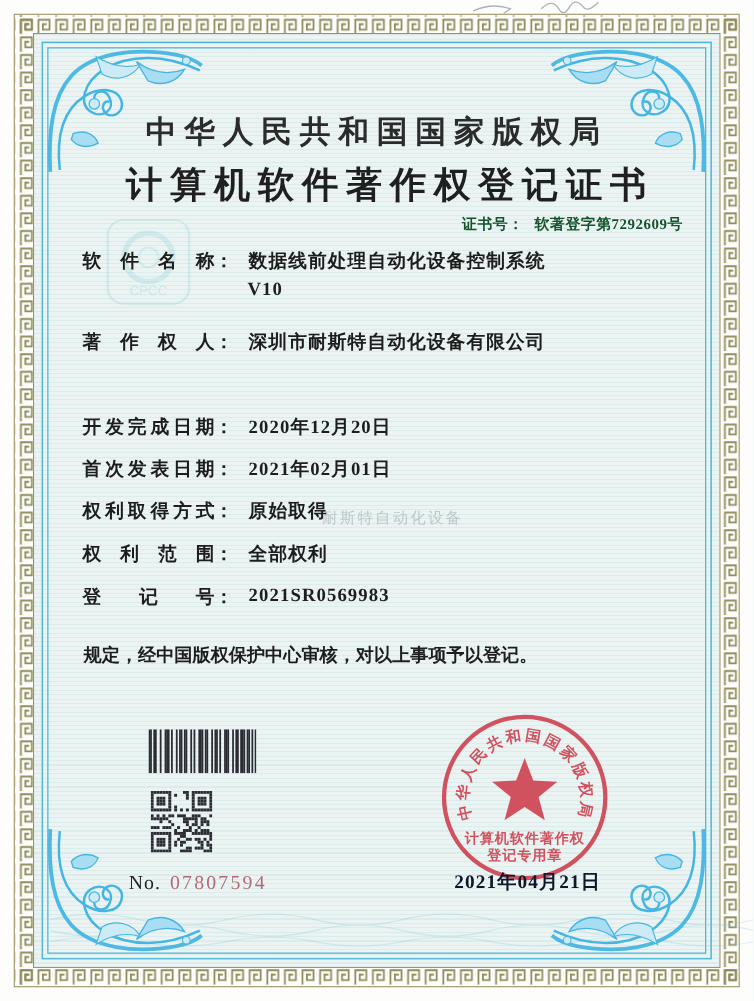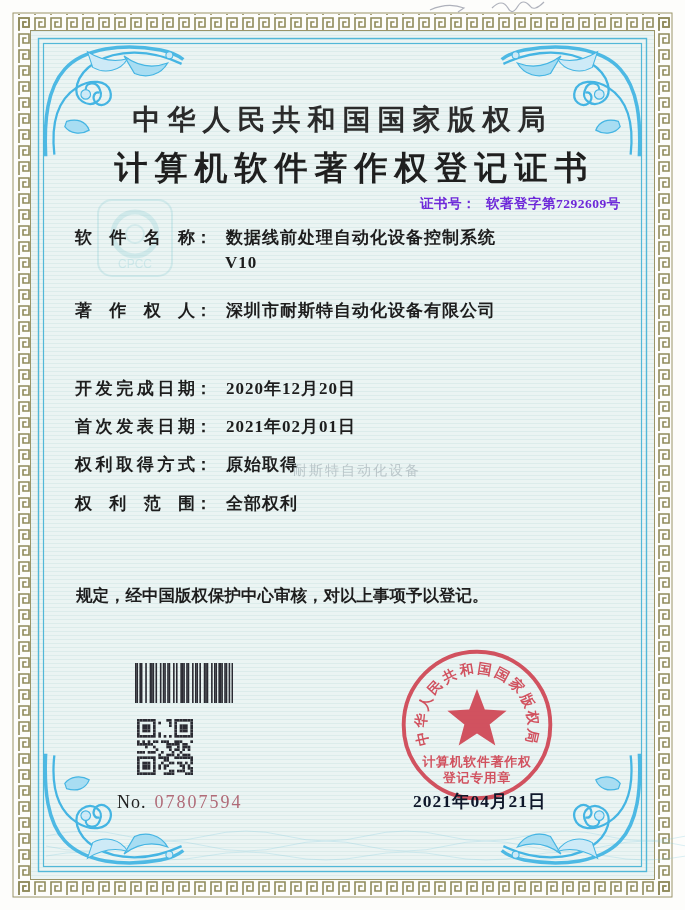--- a/index.html
+++ b/index.html
@@ -26,21 +26,21 @@
     text-align:center;font-size:28px;font-weight:600;
     letter-spacing:7px;color:#2b2b2b;
   }
   .cert-title{
     position:absolute;top:146px;left:12px;width:100%;
     text-align:center;font-size:33px;font-weight:bold;
     letter-spacing:7px;color:#1f1f1f;
   }
   .cert-no-line{
     position:absolute;top:195px;left:420px;
-    font-size:13.5px;font-weight:bold;color:#6d28d9;letter-spacing:.5px;
+    font-size:13.5px;font-weight:bold;color:#14532d;letter-spacing:.5px;
   }
   .cert-no-line .num{margin-left:10px;}
 
   .field-row{position:absolute;left:75px;font-size:17px;color:#1d1d1d;}
   .field-label{
     display:inline-block;width:120px;font-weight:bold;
     text-align:justify;text-align-last:justify;vertical-align:top;
   }
   .field-colon{font-weight:bold;margin-right:14px;}
   .field-value{display:inline-block;font-weight:600;letter-spacing:1px;vertical-align:top;max-width:380px;}
@@ -177,20 +177,23 @@
     </div>
 
     <div class="field-row" style="top:453px;">
       <span class="field-label">权利取得方式</span><span class="field-colon">：</span><span class="field-value">原始取得</span>
     </div>
 
     <div class="field-row" style="top:492px;">
       <span class="field-label">权利范围</span><span class="field-colon">：</span><span class="field-value">全部权利</span>
     </div>
 
+    <div class="field-row" style="top:531px;">
+      <span class="field-label">登记号</span><span class="field-colon">：</span><span class="field-value">2021SR0569983</span>
+    </div>
 
     <div class="wm-company">耐斯特自动化设备</div>
 
     <div class="statement">
       <div class="l2">规定，经中国版权保护中心审核，对以上事项予以登记。</div>
     </div>
 
     <svg class="barcode" id="barcode-svg" width="98" height="40" viewBox="0 0 98 40">
         <rect x="0.00" y="0" width="1.61" height="40" fill="#2b2b33"></rect>
         <rect x="1.46" y="0" width="1.61" height="40" fill="#2b2b33"></rect>

